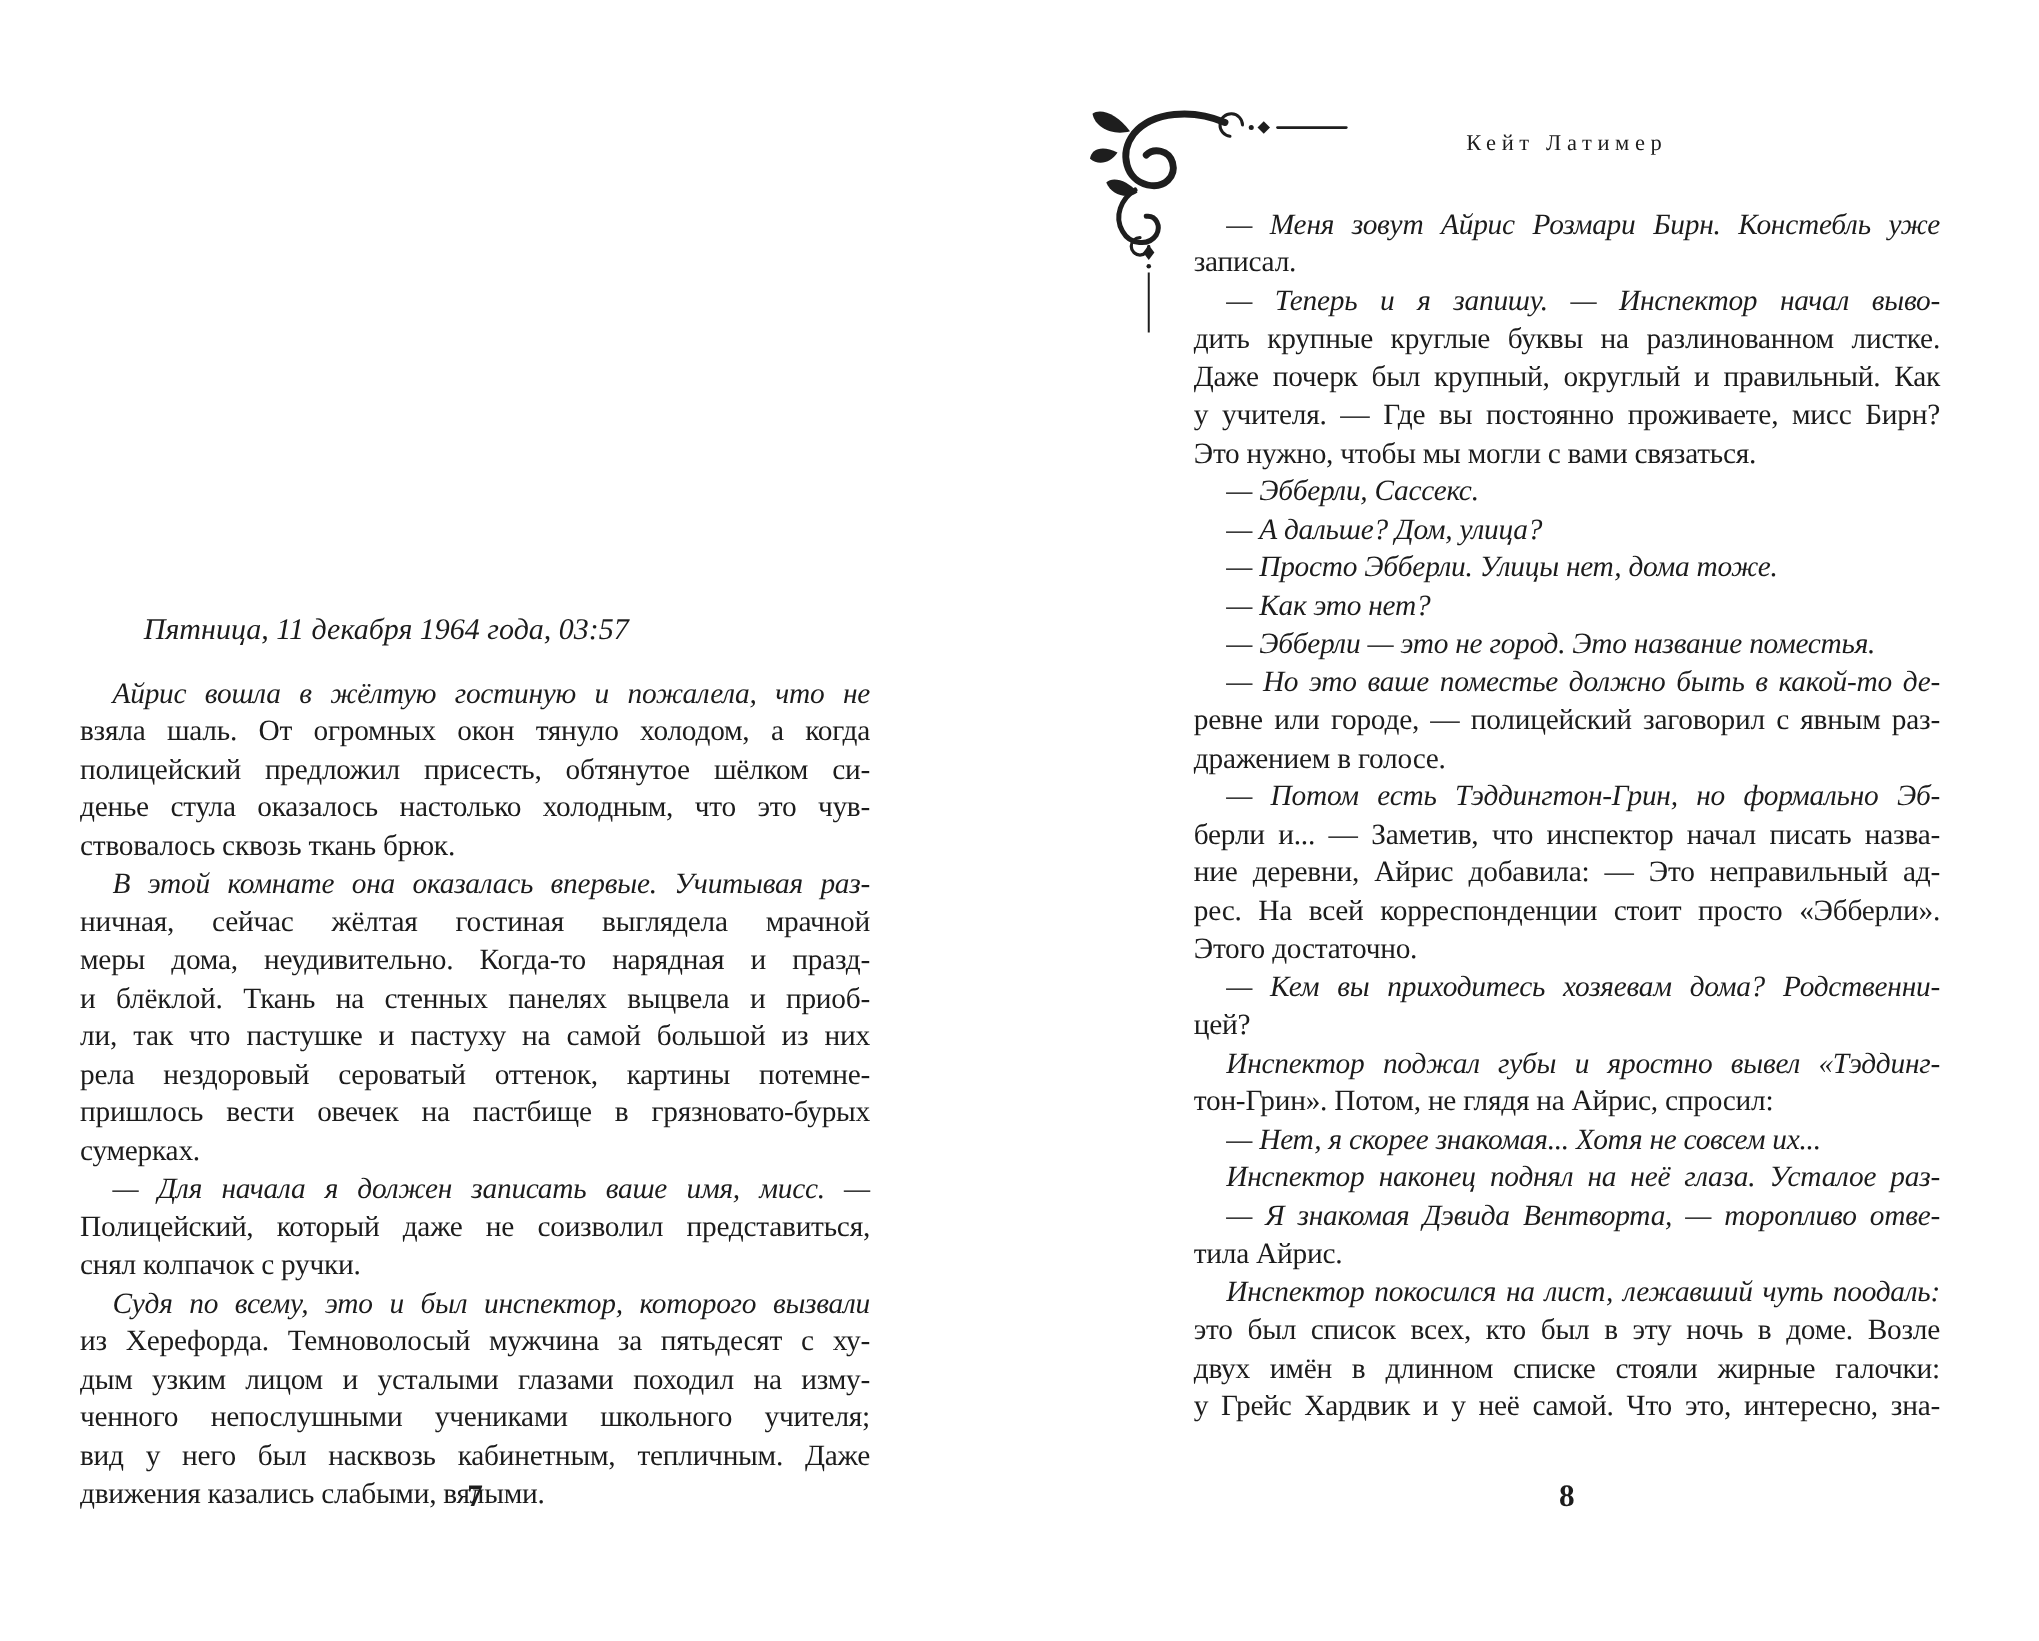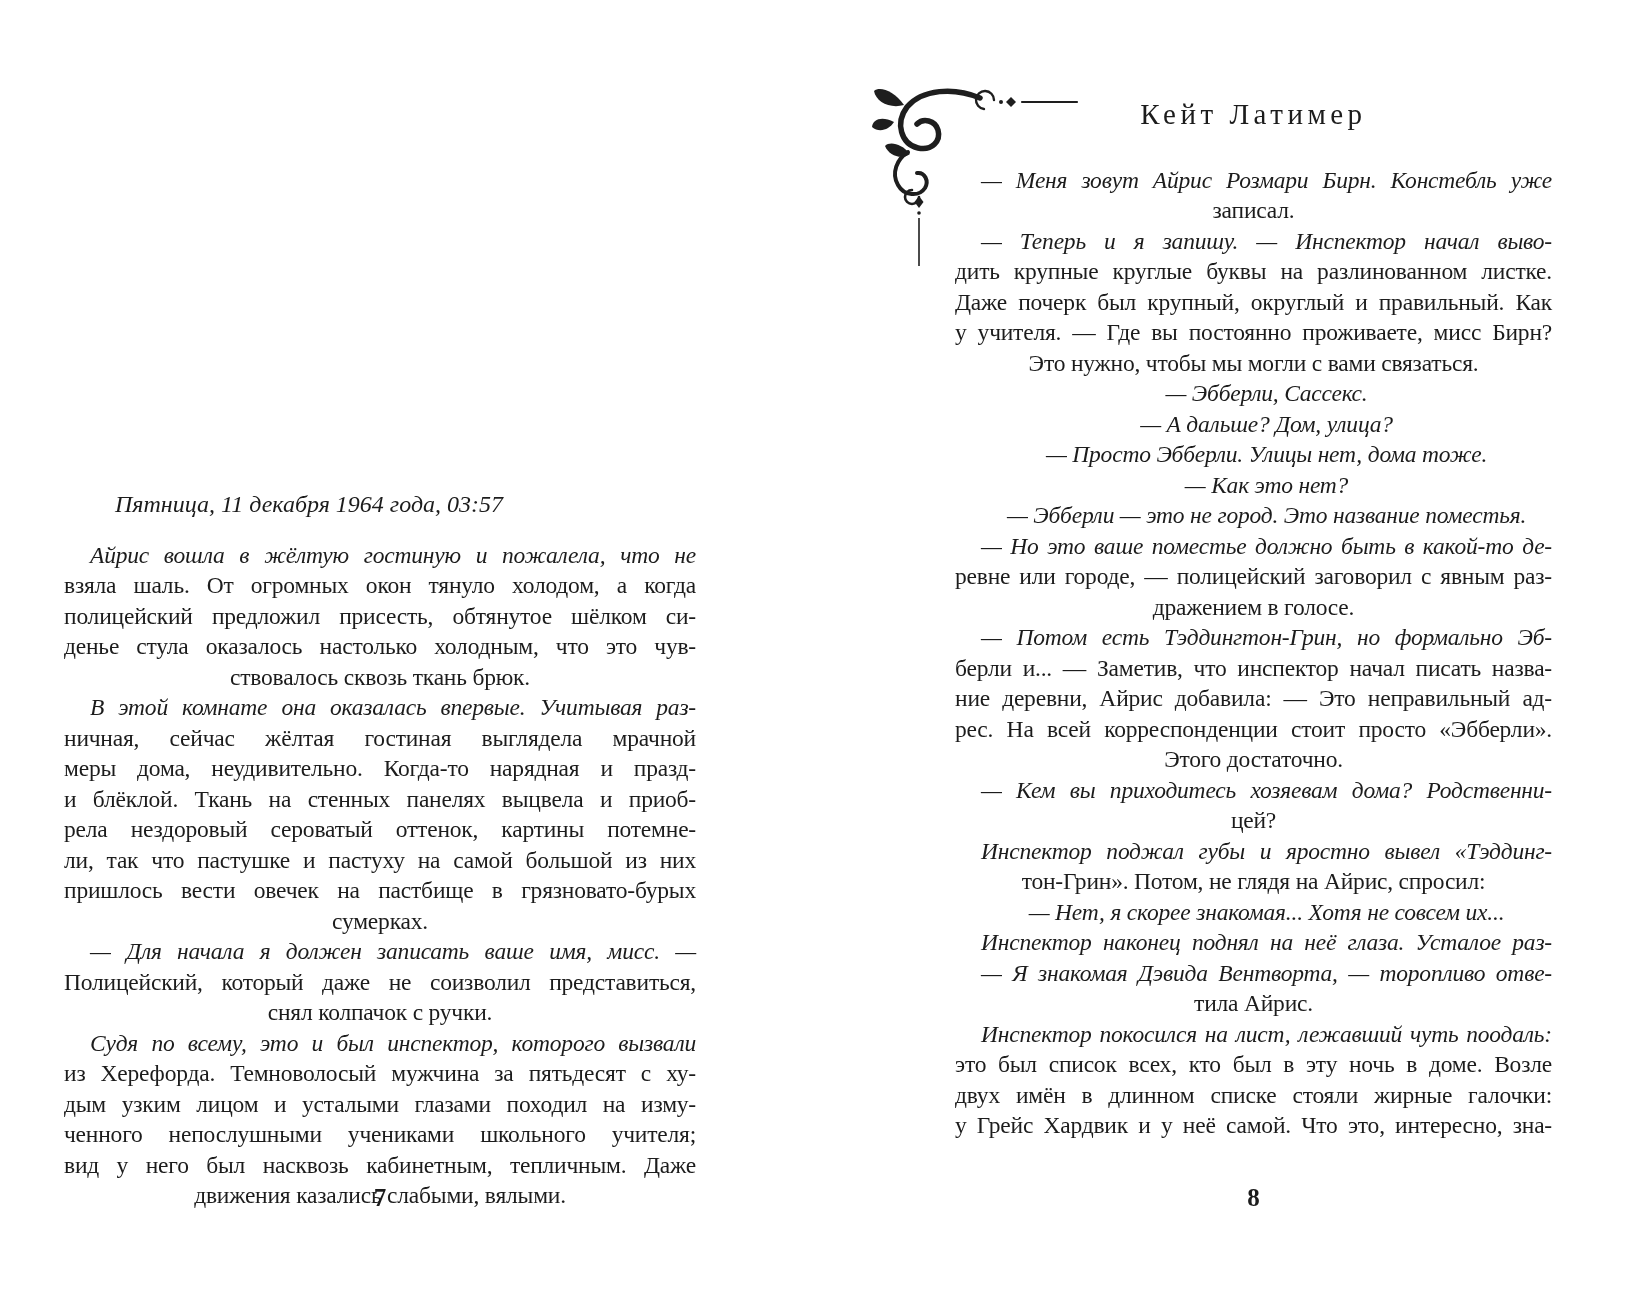--- a/index.html
+++ b/index.html
@@ -14,35 +14,35 @@
   .textcol{position:absolute;}
   #col-left{left:64px;top:449px;width:632px;}
   #col-right{left:955px;top:99px;width:597px;}
   .line{
     height:30.5px;
     line-height:30.5px;
     font-size:23.5px;
     letter-spacing:-0.2px;
     white-space:nowrap;
     overflow:visible;
-    text-align:center;
+    text-align:left;
   }
   .line.j{text-align:justify;text-align-last:justify;}
   .line.indent{text-indent:26px;font-style:italic;}
   .date-line{
     height:30.5px;line-height:30.5px;
     font-size:24px;font-style:italic;
     text-indent:51px;
     margin-bottom:20px;
     white-space:nowrap;
     margin-top:40px;
   }
   .running-header{
     height:30.5px;line-height:30.5px;
-    font-size:29px;letter-spacing:4.5px;
+    font-size:18px;letter-spacing:4.5px;
     text-align:center;
     margin-bottom:35px;
     white-space:nowrap;
   }
   .page-number{
     position:absolute;top:1183px;
     width:632px;
     text-align:center;
     font-size:25px;font-weight:bold;
     line-height:30px;
@@ -84,22 +84,22 @@
           <div class="line j">взяла шаль. От огромных окон тянуло холодом, а когда</div>
           <div class="line j">полицейский предложил присесть, обтянутое шёлком си-</div>
           <div class="line j">денье стула оказалось настолько холодным, что это чув-</div>
           <div class="line">ствовалось сквозь ткань брюк.</div>
         </div>
         <div class="para">
           <div class="line indent j">В этой комнате она оказалась впервые. Учитывая раз-</div>
           <div class="line j">ничная, сейчас жёлтая гостиная выглядела мрачной</div>
           <div class="line j">меры дома, неудивительно. Когда-то нарядная и празд-</div>
           <div class="line j">и блёклой. Ткань на стенных панелях выцвела и приоб-</div>
+          <div class="line j">ли, так что пастушке и пастуху на самой большой из них</div>
           <div class="line j">рела нездоровый сероватый оттенок, картины потемне-</div>
-          <div class="line j">ли, так что пастушке и пастуху на самой большой из них</div>
           <div class="line j">пришлось вести овечек на пастбище в грязновато-бурых</div>
           <div class="line">сумерках.</div>
         </div>
         <div class="para">
           <div class="line indent j">— Для начала я должен записать ваше имя, мисс. —</div>
           <div class="line j">Полицейский, который даже не соизволил представиться,</div>
           <div class="line">снял колпачок с ручки.</div>
         </div>
         <div class="para">
           <div class="line indent j">Судя по всему, это и был инспектор, которого вызвали</div>

